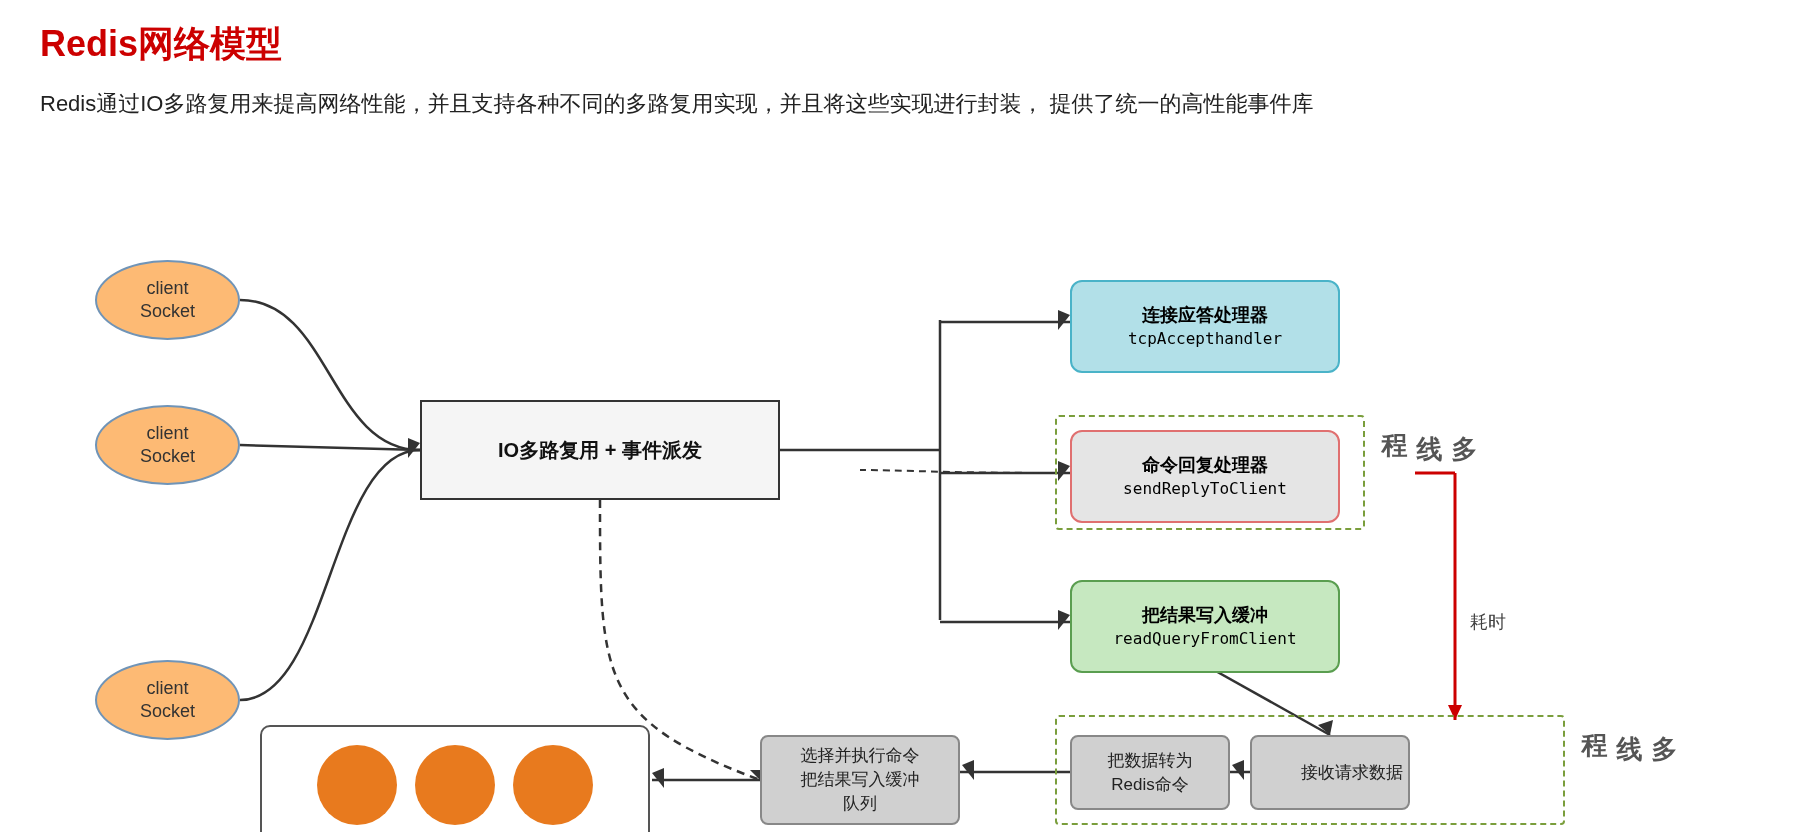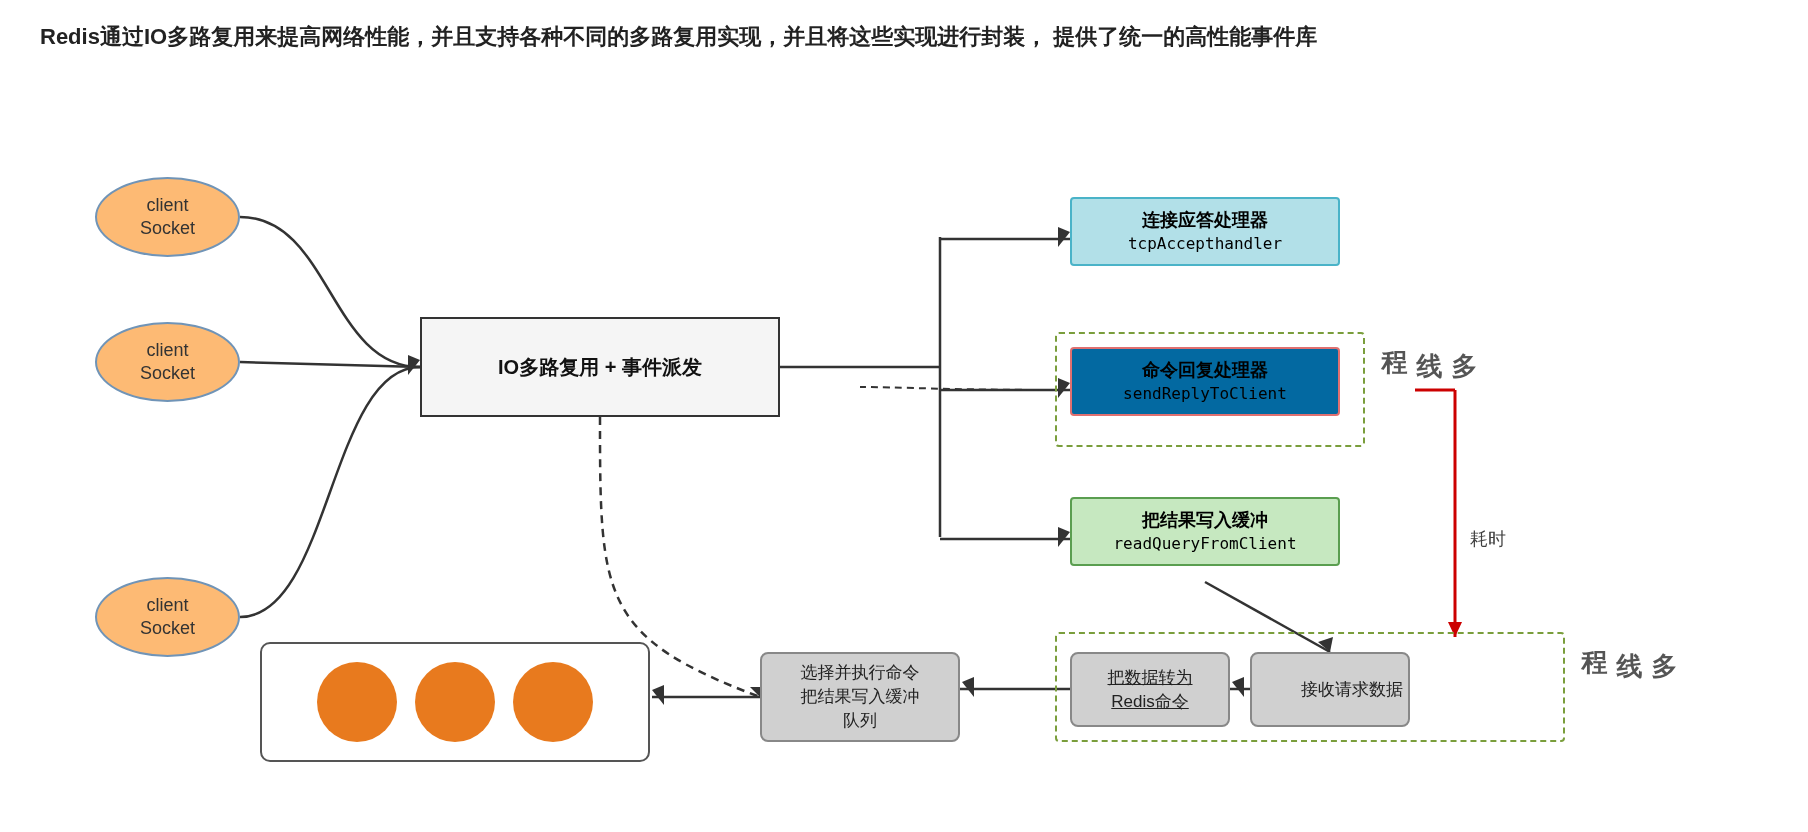--- a/index.html
+++ b/index.html
@@ -17,23 +17,22 @@
     }
     .title {
       font-size: 36px;
       font-weight: bold;
       color: #cc0000;
       margin-bottom: 18px;
     }
     .subtitle {
       font-size: 22px;
       color: #222;
-      margin-bottom: 24px;
+      margin-bottom: 40px;
       line-height: 1.5;
-      font-weight: bold;
     }
     .diagram-area {
       position: relative;
       width: 1720px;
       height: 680px;
     }
     
     .client-socket {
       position: absolute;
       width: 145px;
@@ -62,38 +61,38 @@
       align-items: center;
       justify-content: center;
       font-size: 20px;
       font-weight: bold;
       color: #111;
     }
     
     .handler-box {
       position: absolute;
       width: 270px;
-      height: 69px;
-      border-radius: 4px;
+      height: 93px;
+      border-radius: 12px;
       display: flex;
       flex-direction: column;
       align-items: center;
       justify-content: center;
       font-size: 17px;
       text-align: center;
       line-height: 1.4;
     }
     .handler-cyan {
       background: #b2e0e8;
       border: 2px solid #4ab3c8;
       top: 120px;
       left: 1030px;
     }
     .handler-pink {
-      background: #0369a1;
+      background: #e5e5e5;
       border: 2px solid #e07070;
       top: 270px;
       left: 1030px;
     }
     .handler-green {
       background: #c6e8c0;
       border: 2px solid #5a9e50;
       top: 420px;
       left: 1030px;
     }
@@ -158,21 +157,20 @@
       left: 720px;
       top: 575px;
       width: 200px;
       height: 90px;
     }
     .data-convert-box {
       left: 1030px;
       top: 575px;
       width: 160px;
       height: 75px;
-      text-decoration: underline;
     }
     .receive-request-box {
       left: 1210px;
       top: 575px;
       width: 160px;
       height: 75px;
       padding-left: 44px;
     }
     
     .buffer-area {
@@ -202,20 +200,21 @@
       left: 0;
       width: 1720px;
       height: 680px;
       pointer-events: none;
     }
   </style>
 </head>
 <body>
 
 <div class="page-container">
+  <div class="title">Redis网络模型</div>
   <div class="subtitle">Redis通过IO多路复用来提高网络性能，并且支持各种不同的多路复用实现，并且将这些实现进行封装，  提供了统一的高性能事件库</div>
 
   <div class="diagram-area">
 
     <svg class="arrows-svg">
 
       <path d="M 200 140 C 290 140, 290 290, 380 290" stroke="#333" stroke-width="2.5" fill="none"></path>
 
       <path d="M 200 285 L 380 290" stroke="#333" stroke-width="2.5" fill="none"></path>
 

